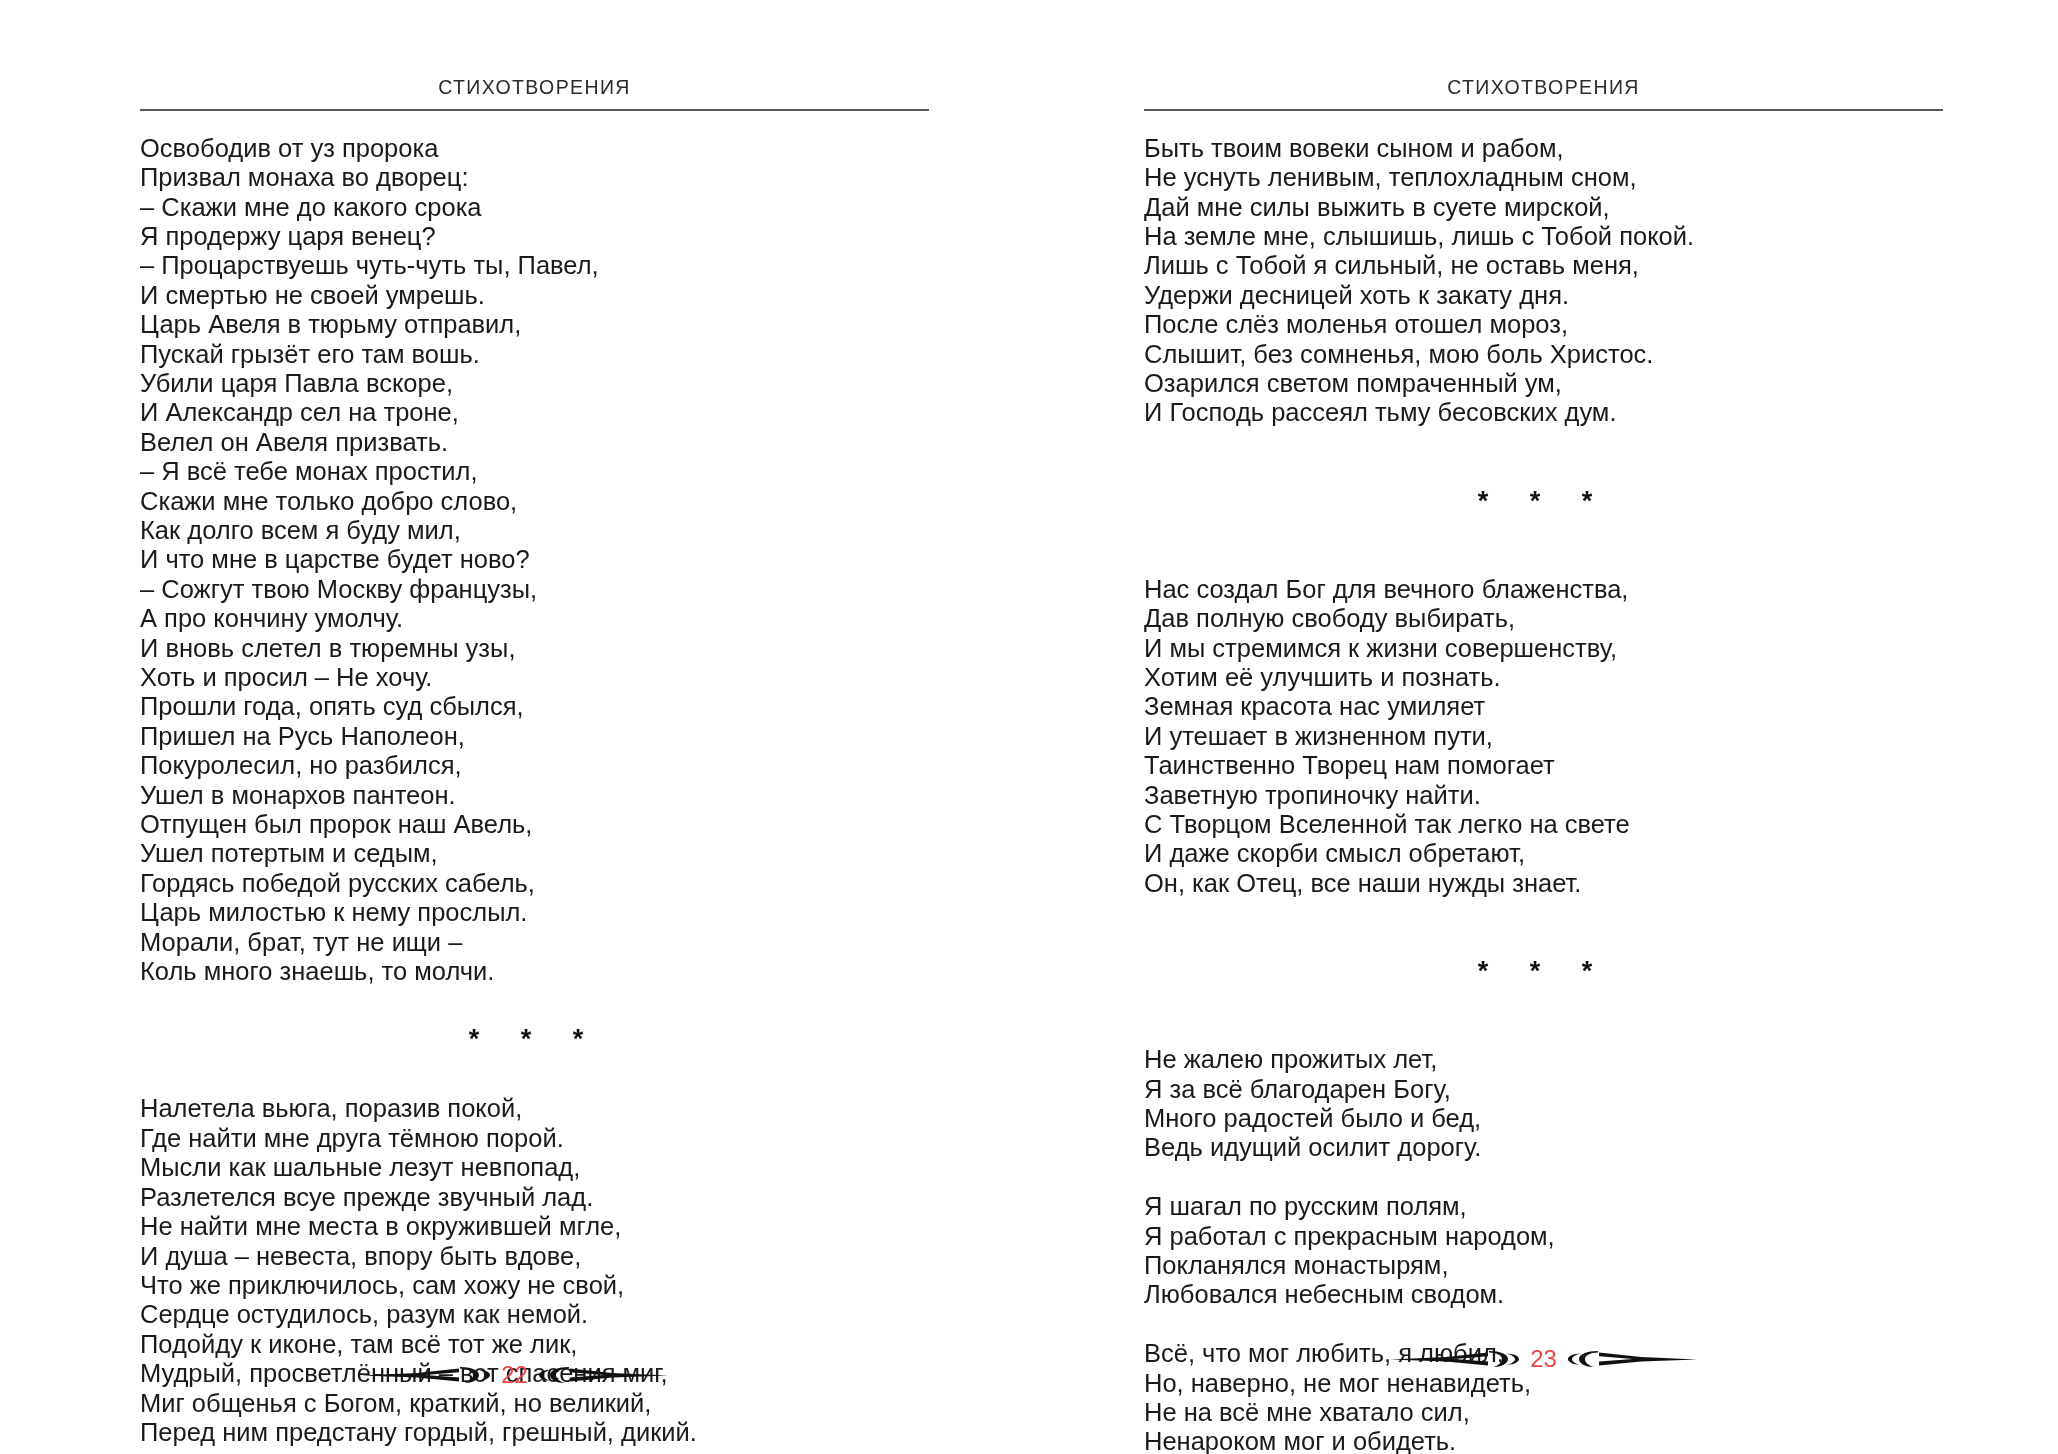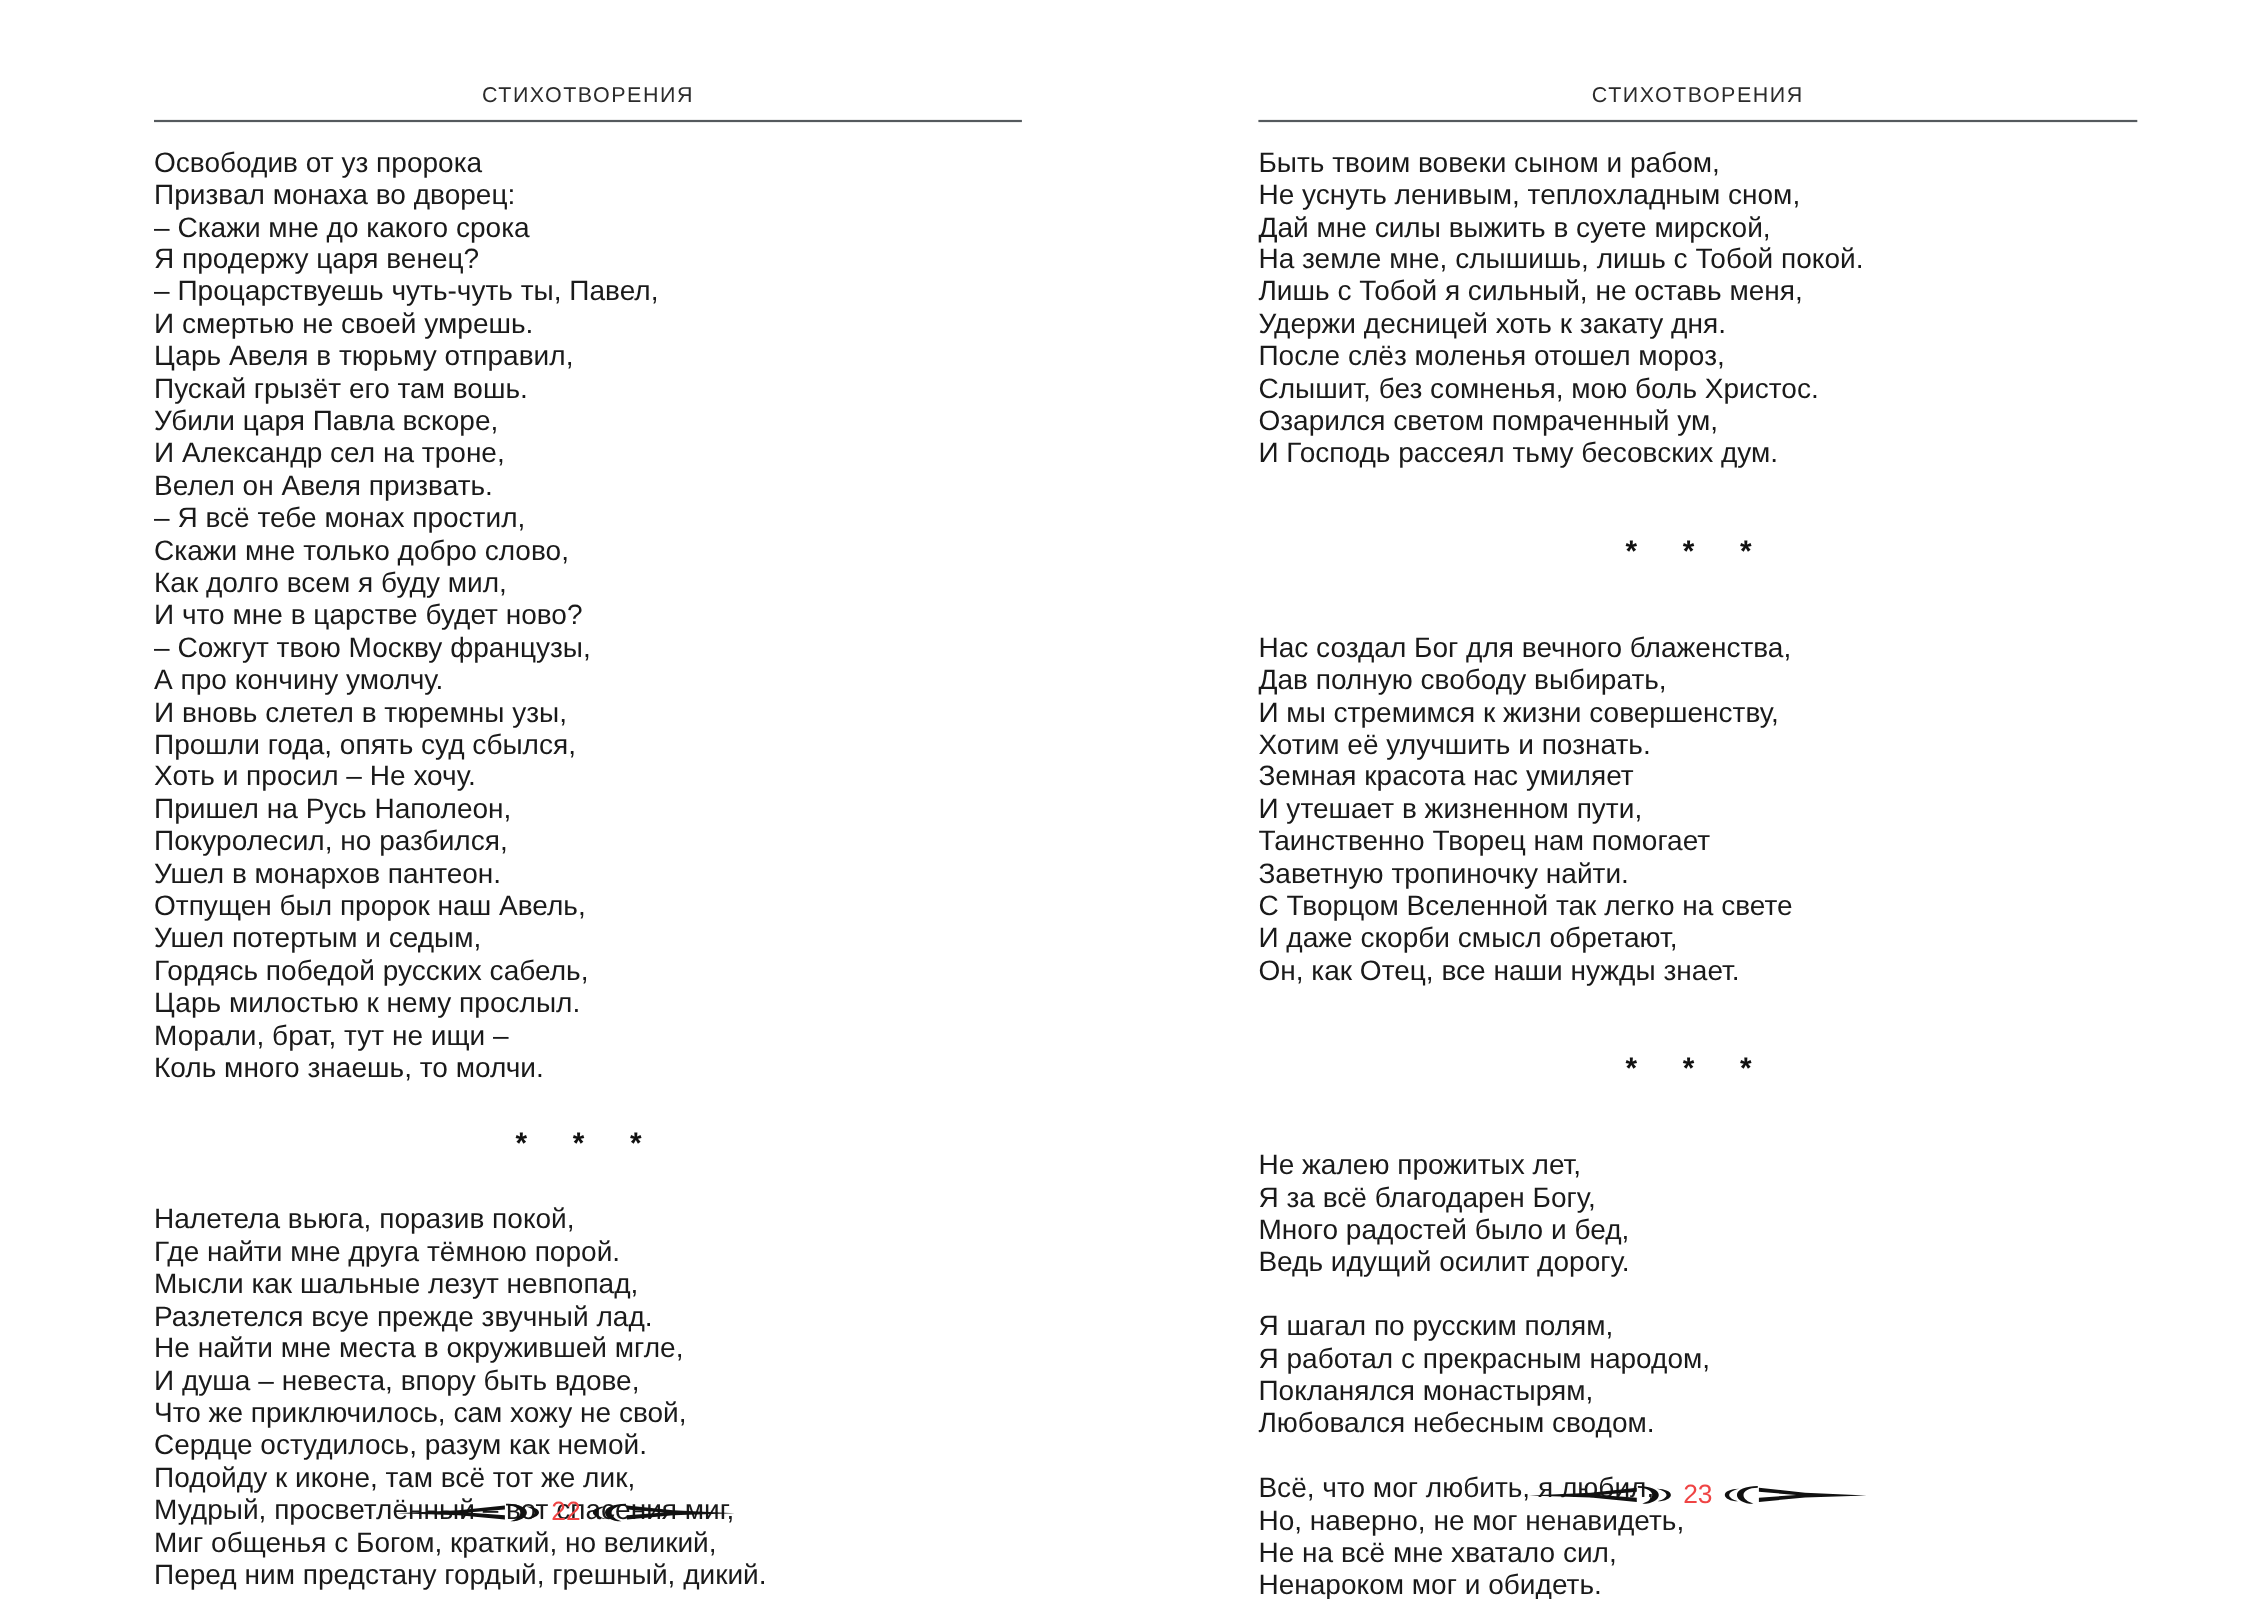--- a/index.html
+++ b/index.html
@@ -135,22 +135,22 @@
           <div class="verse-line">Убили царя Павла вскоре,</div>
           <div class="verse-line">И Александр сел на троне,</div>
           <div class="verse-line">Велел он Авеля призвать.</div>
           <div class="verse-line">– Я всё тебе монах простил,</div>
           <div class="verse-line">Скажи мне только добро слово,</div>
           <div class="verse-line">Как долго всем я буду мил,</div>
           <div class="verse-line">И что мне в царстве будет ново?</div>
           <div class="verse-line">– Сожгут твою Москву французы,</div>
           <div class="verse-line">А про кончину умолчу.</div>
           <div class="verse-line">И вновь слетел в тюремны узы,</div>
+          <div class="verse-line">Хоть и просил – Не хочу.</div>
           <div class="verse-line">Прошли года, опять суд сбылся,</div>
-          <div class="verse-line">Хоть и просил – Не хочу.</div>
           <div class="verse-line">Пришел на Русь Наполеон,</div>
           <div class="verse-line">Покуролесил, но разбился,</div>
           <div class="verse-line">Ушел в монархов пантеон.</div>
           <div class="verse-line">Отпущен был пророк наш Авель,</div>
           <div class="verse-line">Ушел потертым и седым,</div>
           <div class="verse-line">Гордясь победой русских сабель,</div>
           <div class="verse-line">Царь милостью к нему прослыл.</div>
           <div class="verse-line">Морали, брат, тут не ищи –</div>
           <div class="verse-line">Коль много знаешь, то молчи.</div>
         </div>

